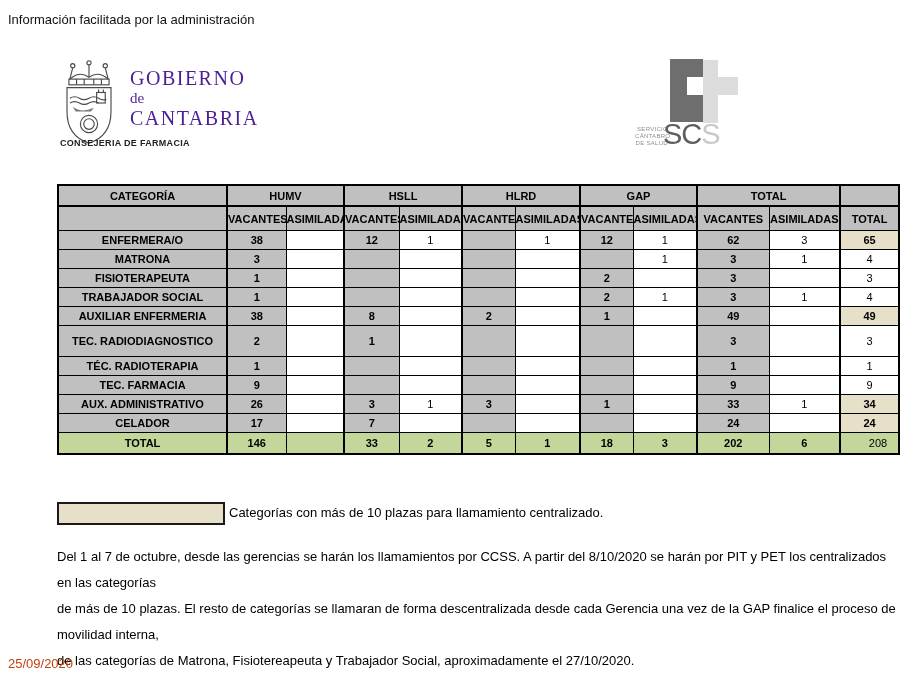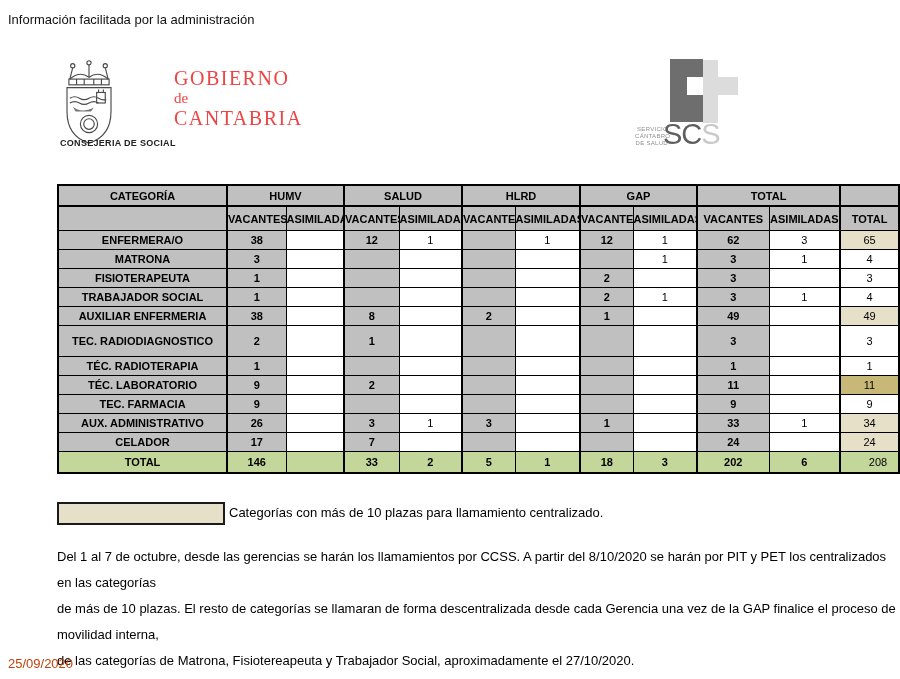--- a/index.html
+++ b/index.html
@@ -8,21 +8,21 @@
     font-family:"Liberation Sans","DejaVu Sans",sans-serif;color:#000;
     overflow:hidden;
   }
   
   .top-note{position:absolute;left:8px;top:4px;font-size:13px;color:#111;margin-top:8px;}
   .footer-date{position:absolute;left:8px;top:656px;font-size:13px;color:#c2410c;}
 
   
   .gob-logo{position:absolute;left:60px;top:57px;width:215px;height:96px;}
   .gob-crest{position:absolute;left:0;top:2px;}
-  .gob-text{position:absolute;left:70px;top:10px;font-family:"Liberation Serif","DejaVu Serif",serif;color:#ef4444;margin-left:44px;}
+  .gob-text{position:absolute;left:70px;top:10px;font-family:"Liberation Serif","DejaVu Serif",serif;color:#4c1d95;}
   .gob-l1,.gob-l3{font-size:20px;letter-spacing:1.5px;line-height:22px;}
   .gob-l2{font-size:15px;line-height:18px;}
   .gob-sub{position:absolute;left:0;top:81px;font-size:9px;font-weight:bold;letter-spacing:.3px;color:#222;white-space:nowrap;}
 
   
   .scs-logo{position:absolute;left:635px;top:57px;width:120px;height:96px;}
   .scs-logo .shape{position:absolute;}
   .scs-sq{left:35px;top:2px;width:33px;height:63px;background:#6e6e6e;}
   .scs-notch{left:52px;top:20px;width:16px;height:18px;background:#fff;}
   .scs-vbar{left:68px;top:3px;width:15px;height:63px;background:#dcdcdc;}
@@ -33,21 +33,21 @@
     color:#5f5f5f;letter-spacing:-1px;}
   .scs-acronym .light{color:#c9c9c9;}
 
   
   table.vac{position:absolute;left:57px;top:184px;width:841px;
     border-collapse:collapse;table-layout:fixed;border:2px solid #000;}
   table.vac td{border:1px solid #000;padding:0;text-align:center;vertical-align:middle;
     overflow:hidden;white-space:nowrap;font-size:11px;}
   .c-green{background:var(--green_band,#ccffcc);}
   .c-gray{background:var(--header_gray,#c0c0c0);}
-  .c-beige{background:var(--highlight_beige,#e6e0c8);}
+  .c-beige{background:var(--highlight_beige,#e6e0c8);font-weight:bold;}
   .c-tan{background:var(--highlight_tan,#c8b878);}
   .gsep{border-left-width:2px !important;}
   .r-title td{font-size:13px;font-weight:bold;height:21px;}
   .r-groups td{font-size:12px;font-weight:bold;height:19px;border-bottom-width:2px !important;}
   .r-subs td{height:23px;font-weight:bold;}
   .sub-v{font-size:6.5px;}
   .sub-a{font-size:8.5px;}
   .sub-v2{font-size:8.5px;}
   .sub-t{font-size:8.5px;}
   td.cat{text-align:left;padding-left:3px;font-weight:bold;font-size:10.5px;}
@@ -81,21 +81,21 @@
     <rect x="38" y="35" width="9" height="11"></rect>
     <path d="M38 35 h9 M40 35 v-3 M45 35 v-3"></path>
     <circle cx="30" cy="68" r="9"></circle>
       <circle cx="30" cy="68" r="5.5"></circle>
   </svg>
   <div class="gob-text">
     <div class="gob-l1">GOBIERNO</div>
     <div class="gob-l2">de</div>
     <div class="gob-l3">CANTABRIA</div>
   </div>
-  <div class="gob-sub">CONSEJERIA DE SOCIAL</div>
+  <div class="gob-sub">CONSEJERIA DE FARMACIA</div>
 </div>
 
 <div class="scs-logo">
   <div class="shape scs-sq"></div>
   <div class="shape scs-notch"></div>
   <div class="shape scs-vbar"></div>
   <div class="shape scs-arm"></div>
   <div class="scs-service">
     <div>SERVICIO</div>
     <div>CÁNTABRO</div>
@@ -116,21 +116,21 @@
       <col style="width:53px">
       <col style="width:64px">
     <col style="width:72px">
       <col style="width:71px">
       <col style="width:59px">
   </colgroup>
   <thead>
     <tr class="r-groups">
       <td class="c-gray">CATEGORÍA</td>
       <td colspan="2" class="c-gray gsep">HUMV</td>
-      <td colspan="2" class="c-gray gsep">SALUD</td>
+      <td colspan="2" class="c-gray gsep">HSLL</td>
       <td colspan="2" class="c-gray gsep">HLRD</td>
       <td colspan="2" class="c-gray gsep">GAP</td>
       <td colspan="2" class="c-gray gsep">TOTAL</td>
       <td class="c-gray gsep"></td>
     </tr>
     <tr class="r-subs">
       <td class="c-gray"></td>
       <td class="c-gray sub-v gsep">VACANTES</td>
       <td class="c-gray sub-a">ASIMILADAS</td>
       <td class="c-gray sub-v gsep">VACANTES</td>
@@ -237,34 +237,20 @@
         <td class=""></td>
         <td class="vac-n c-gray gsep"></td>
         <td class=""></td>
         <td class="vac-n c-gray gsep"></td>
         <td class=""></td>
         <td class="vac-n c-gray gsep">1</td>
         <td class=""></td>
         <td class="totcol gsep">1</td>
       </tr>
       <tr class="" style="height: 19px;">
-        <td class="cat c-gray">TÉC. LABORATORIO</td>
-        <td class="vac-n c-gray gsep">9</td>
-        <td class=""></td>
-        <td class="vac-n c-gray gsep">2</td>
-        <td class=""></td>
-        <td class="vac-n c-gray gsep"></td>
-        <td class=""></td>
-        <td class="vac-n c-gray gsep"></td>
-        <td class=""></td>
-        <td class="vac-n c-gray gsep">11</td>
-        <td class=""></td>
-        <td class="totcol gsep c-tan">11</td>
-      </tr>
-      <tr class="" style="height: 19px;">
         <td class="cat c-gray">TEC. FARMACIA</td>
         <td class="vac-n c-gray gsep">9</td>
         <td class=""></td>
         <td class="vac-n c-gray gsep"></td>
         <td class=""></td>
         <td class="vac-n c-gray gsep"></td>
         <td class=""></td>
         <td class="vac-n c-gray gsep"></td>
         <td class=""></td>
         <td class="vac-n c-gray gsep">9</td>

